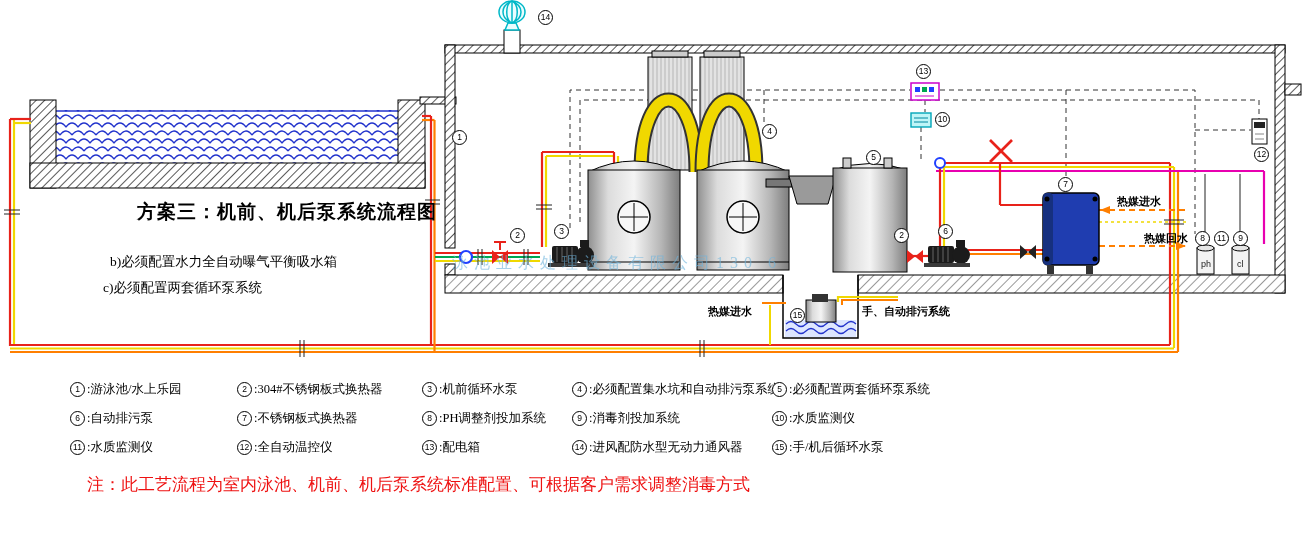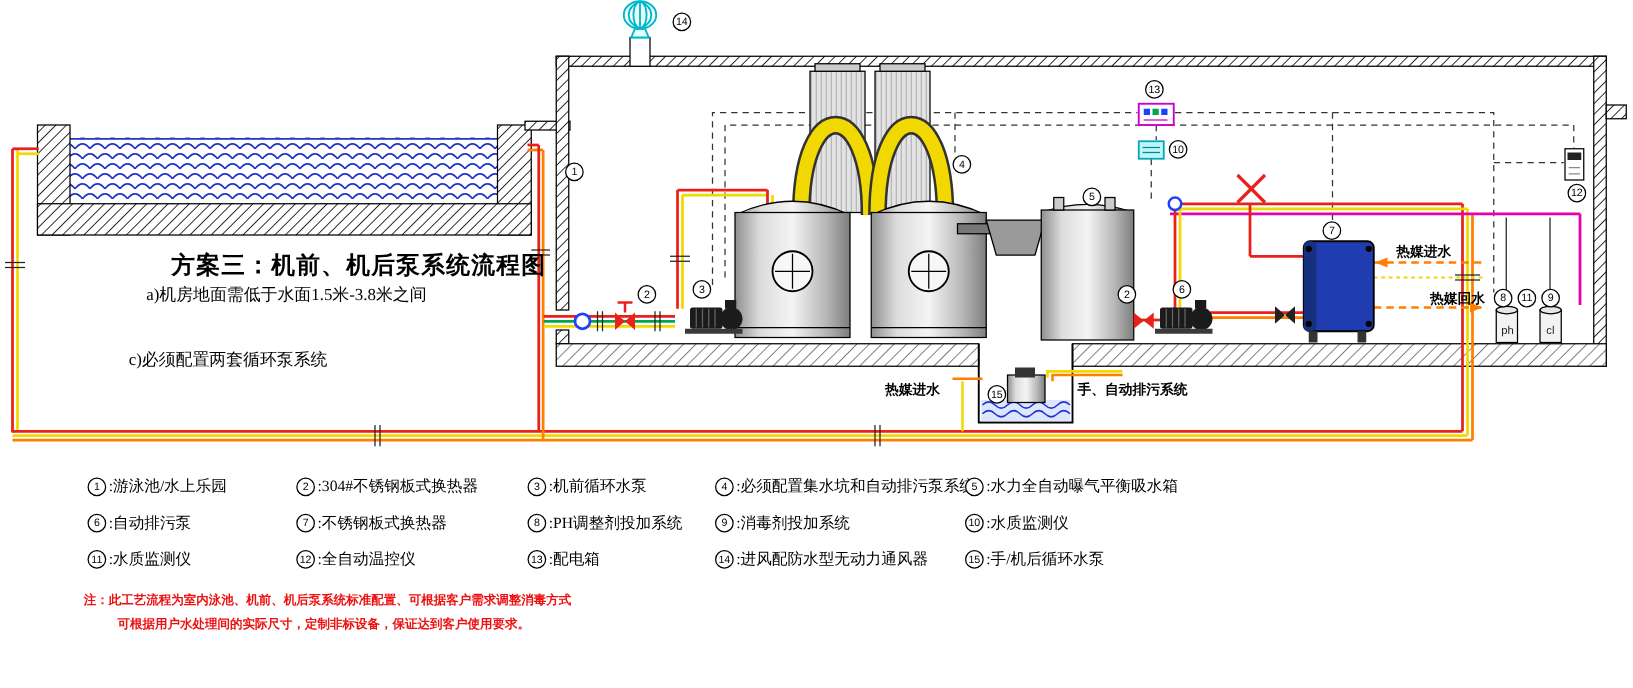--- a/index.html
+++ b/index.html
@@ -30,28 +30,29 @@
 
   .legend{position:absolute;left:70px;top:379px;z-index:5;display:grid;
           grid-template-columns:167px 185px 150px 200px 230px;row-gap:9px;
           font-family:"Liberation Serif",serif;}
   .cell{display:flex;align-items:center;height:20px;}
   .circ{flex:0 0 13px;width:13px;height:13px;border:1px solid #000;border-radius:50%;
         font-size:8.5px;line-height:12px;text-align:center;background:#fff;
         font-family:"Liberation Sans",sans-serif;}
   .ltext{font-size:12.5px;margin-left:2px;white-space:nowrap;}
 
-  .footnote{position:absolute;z-index:5;color:var(--note_red,#ee1111);font-size:10px;font-weight:700;
-            white-space:nowrap;font-family:"Liberation Serif",serif;}
+  .footnote{position:absolute;z-index:5;color:var(--note_red,#ee1111);font-size:17px;font-weight:400;
+            white-space:nowrap;font-family:"Liberation Serif",serif;margin-left:20px;}
 </style>
 </head>
 <body>
 
 <div class="stage">
 
+  <div class="watermark">泳池业水处理设备有限公司130 6</div>
 
   <svg viewBox="0 0 1306 550" width="1306" height="550">
     <defs>
       <pattern id="hatch" width="6" height="6" patternUnits="userSpaceOnUse" patternTransform="rotate(45)">
         <rect width="6" height="6" fill="#fff"></rect>
         <line x1="0" y1="0" x2="0" y2="6" stroke="#111" stroke-width="1.4"></line>
       </pattern>
       <pattern id="floorhatch" width="7" height="7" patternUnits="userSpaceOnUse" patternTransform="rotate(45)">
         <rect width="7" height="7" fill="#fff"></rect>
         <line x1="0" y1="0" x2="0" y2="7" stroke="#333" stroke-width="1"></line>
@@ -297,21 +298,21 @@
       <line x1="700" y1="340" x2="700" y2="357"></line>
         <line x1="704" y1="340" x2="704" y2="357"></line>
       <line x1="1164" y1="220" x2="1184" y2="220"></line>
         <line x1="1164" y1="224" x2="1184" y2="224"></line>
       <line x1="536" y1="205" x2="552" y2="205"></line>
         <line x1="536" y1="209" x2="552" y2="209"></line>
     </g>
   </svg>
 
   <div class="title">方案三：机前、机后泵系统流程图</div>
-  <div class="note" style="left:117px;top:227px">a)机房地面需低于水面1.5米-3.8米之间</div>
+  <div class="note" style="left:110px;top:253px">b)必须配置水力全自动曝气平衡吸水箱</div>
   <div class="note" style="left:103px;top:279px">c)必须配置两套循环泵系统</div>
 
   <div class="lbl" style="left:1117px;top:194px">热媒进水</div>
   <div class="lbl" style="left:1144px;top:231px">热媒回水</div>
   <div class="lbl" style="left:708px;top:304px">热媒进水</div>
   <div class="lbl" style="left:862px;top:304px">手、自动排污系统</div>
   <div class="tinylbl" style="left:1201px;top:259px">ph</div>
   <div class="tinylbl" style="left:1237px;top:259px">cl</div>
 
   <span class="callout" style="left:452px;top:130px">1</span>
@@ -343,21 +344,21 @@
     <div class="cell">
         <span class="circ">3</span>
         <span class="ltext">:机前循环水泵</span>
       </div>
     <div class="cell">
         <span class="circ">4</span>
         <span class="ltext">:必须配置集水坑和自动排污泵系统</span>
       </div>
     <div class="cell">
         <span class="circ">5</span>
-        <span class="ltext">:水力全自动曝气平衡吸水箱</span>
+        <span class="ltext">:必须配置两套循环泵系统</span>
       </div>
     <div class="cell">
         <span class="circ">6</span>
         <span class="ltext">:自动排污泵</span>
       </div>
     <div class="cell">
         <span class="circ">7</span>
         <span class="ltext">:不锈钢板式换热器</span>
       </div>
     <div class="cell">
@@ -388,15 +389,14 @@
         <span class="circ">14</span>
         <span class="ltext">:进风配防水型无动力通风器</span>
       </div>
     <div class="cell">
         <span class="circ">15</span>
         <span class="ltext">:手/机后循环水泵</span>
       </div>
   </div>
 
   <div class="footnote" style="left:67px;top:473px">注：此工艺流程为室内泳池、机前、机后泵系统标准配置、可根据客户需求调整消毒方式</div>
-  <div class="footnote" style="left:94px;top:492px">可根据用户水处理间的实际尺寸，定制非标设备，保证达到客户使用要求。</div>
 
 </div>
 
 </body></html>

